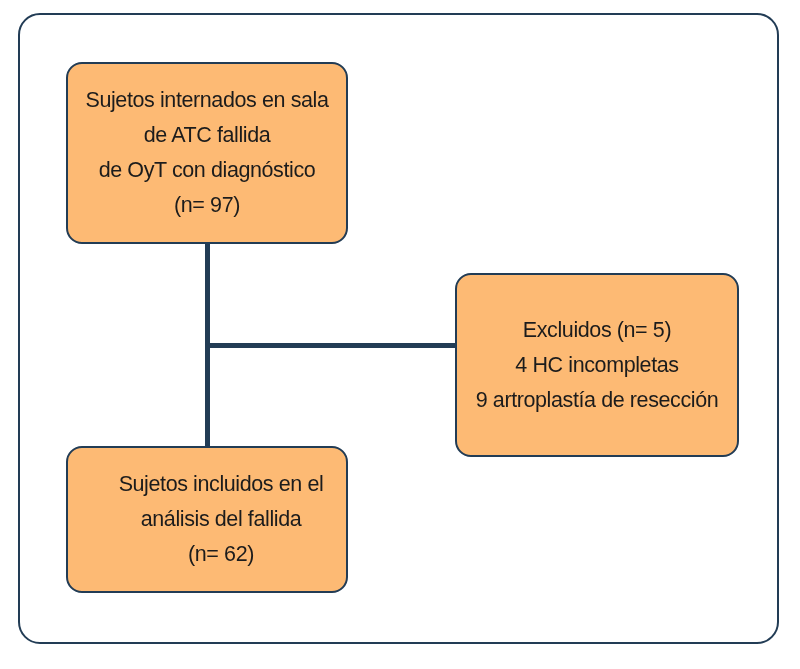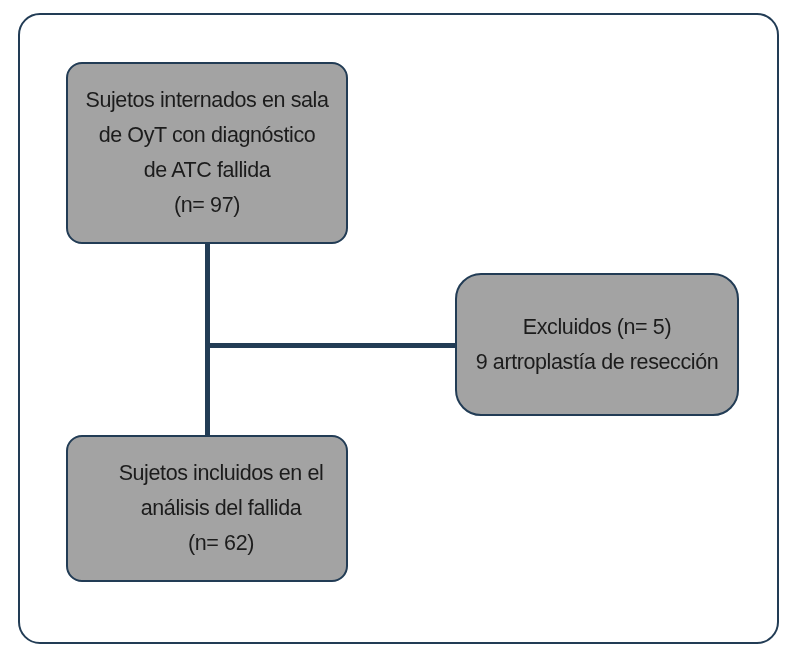--- a/index.html
+++ b/index.html
@@ -23,21 +23,21 @@
     height: 631px;
     border: 2px solid #223c55;
     border-radius: 22px;
     background: #ffffff;
     box-sizing: border-box;
   }
   .flow-box {
     position: absolute;
     border: 2px solid #223c55;
     border-radius: 16px;
-    background: #a3a3a3;
+    background: #fdba74;
     box-sizing: border-box;
     display: flex;
     flex-direction: column;
     justify-content: center;
     align-items: center;
     text-align: center;
     z-index: 2;
   }
   .flow-box .line {
     font-size: 21.5px;
@@ -49,26 +49,25 @@
   .box-enrolled {
     left: 66px;
     top: 62px;
     width: 282px;
     height: 182px;
   }
   .box-excluded {
     left: 455px;
     top: 273px;
     width: 284px;
-    height: 143px;
-    border-radius: 26px;
+    height: 184px;
   }
   .box-included {
     left: 66px;
-    top: 435px;
+    top: 446px;
     width: 282px;
     height: 147px;
     padding-left: 28px;
   }
   .connector {
     position: absolute;
     background: #223c55;
     z-index: 1;
   }
   .connector-vertical {
@@ -90,27 +89,28 @@
 <div class="canvas">
 
   <div class="outer-frame"></div>
 
   <div class="connector connector-vertical"></div>
 
   <div class="connector connector-horizontal"></div>
 
   <div class="flow-box box-enrolled">
     <div class="line">Sujetos internados en sala</div>
+    <div class="line">de ATC fallida</div>
     <div class="line">de OyT con diagnóstico</div>
-    <div class="line">de ATC fallida</div>
     <div class="line">(n= 97)</div>
   </div>
 
   <div class="flow-box box-excluded">
     <div class="line">Excluidos (n= 5)</div>
+    <div class="line">4 HC incompletas</div>
     <div class="line">9 artroplastía de resección</div>
   </div>
 
   <div class="flow-box box-included">
     <div class="line">Sujetos incluidos en el</div>
     <div class="line">análisis del fallida</div>
     <div class="line">(n= 62)</div>
   </div>
 
 </div>

